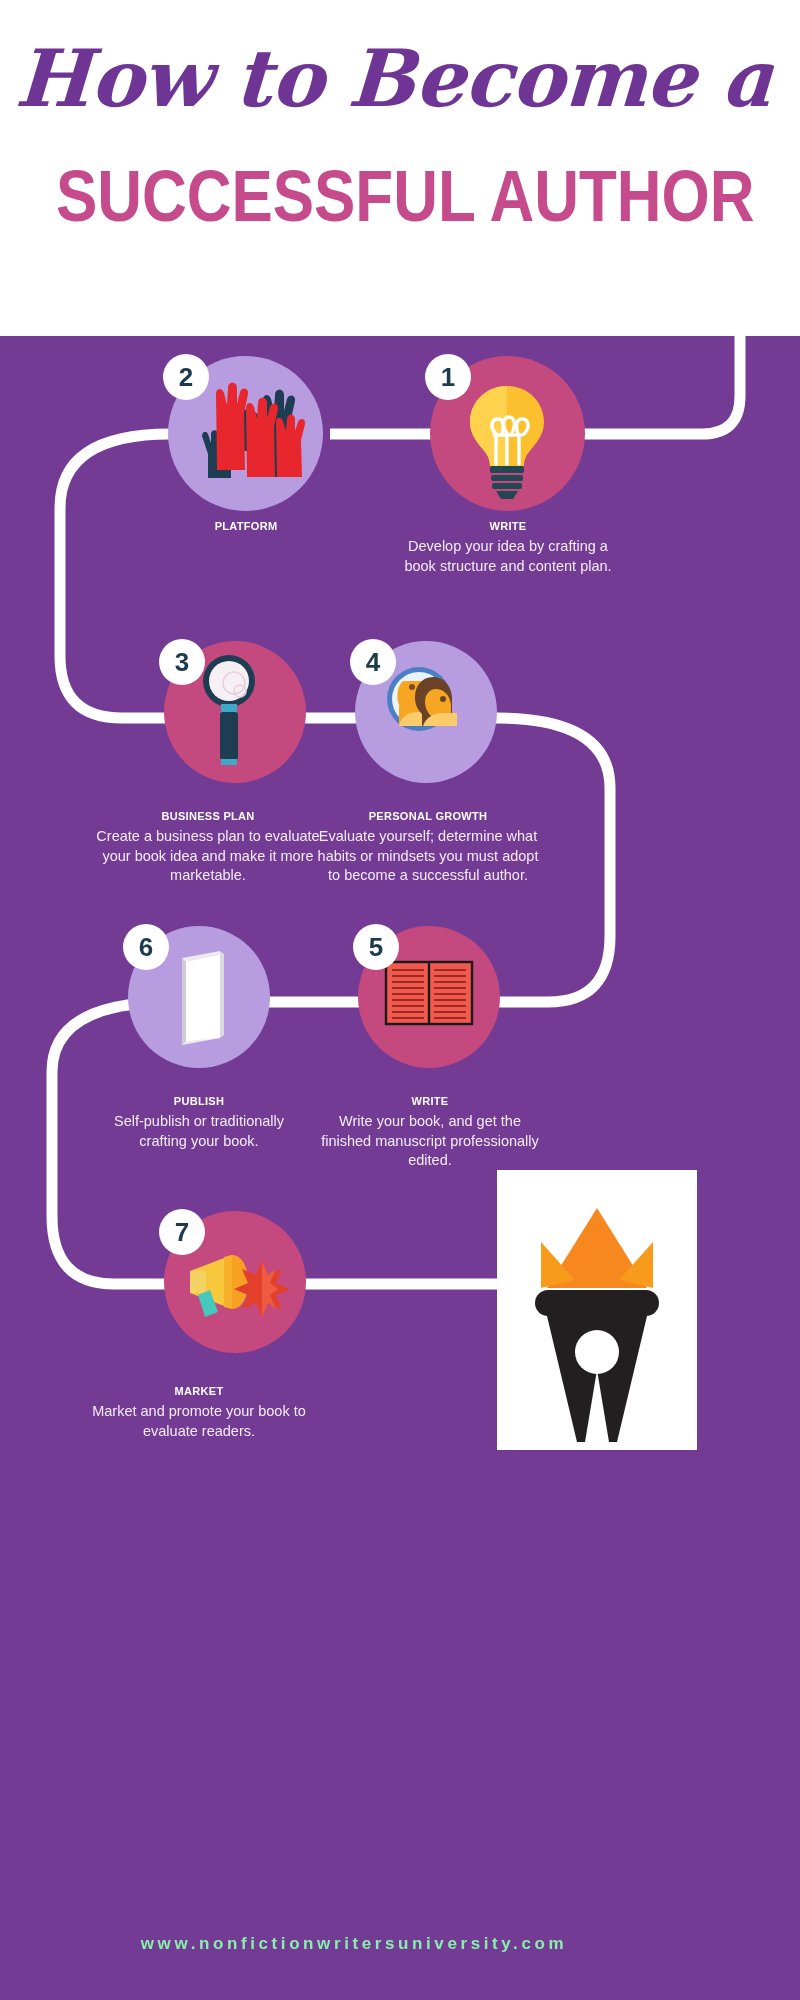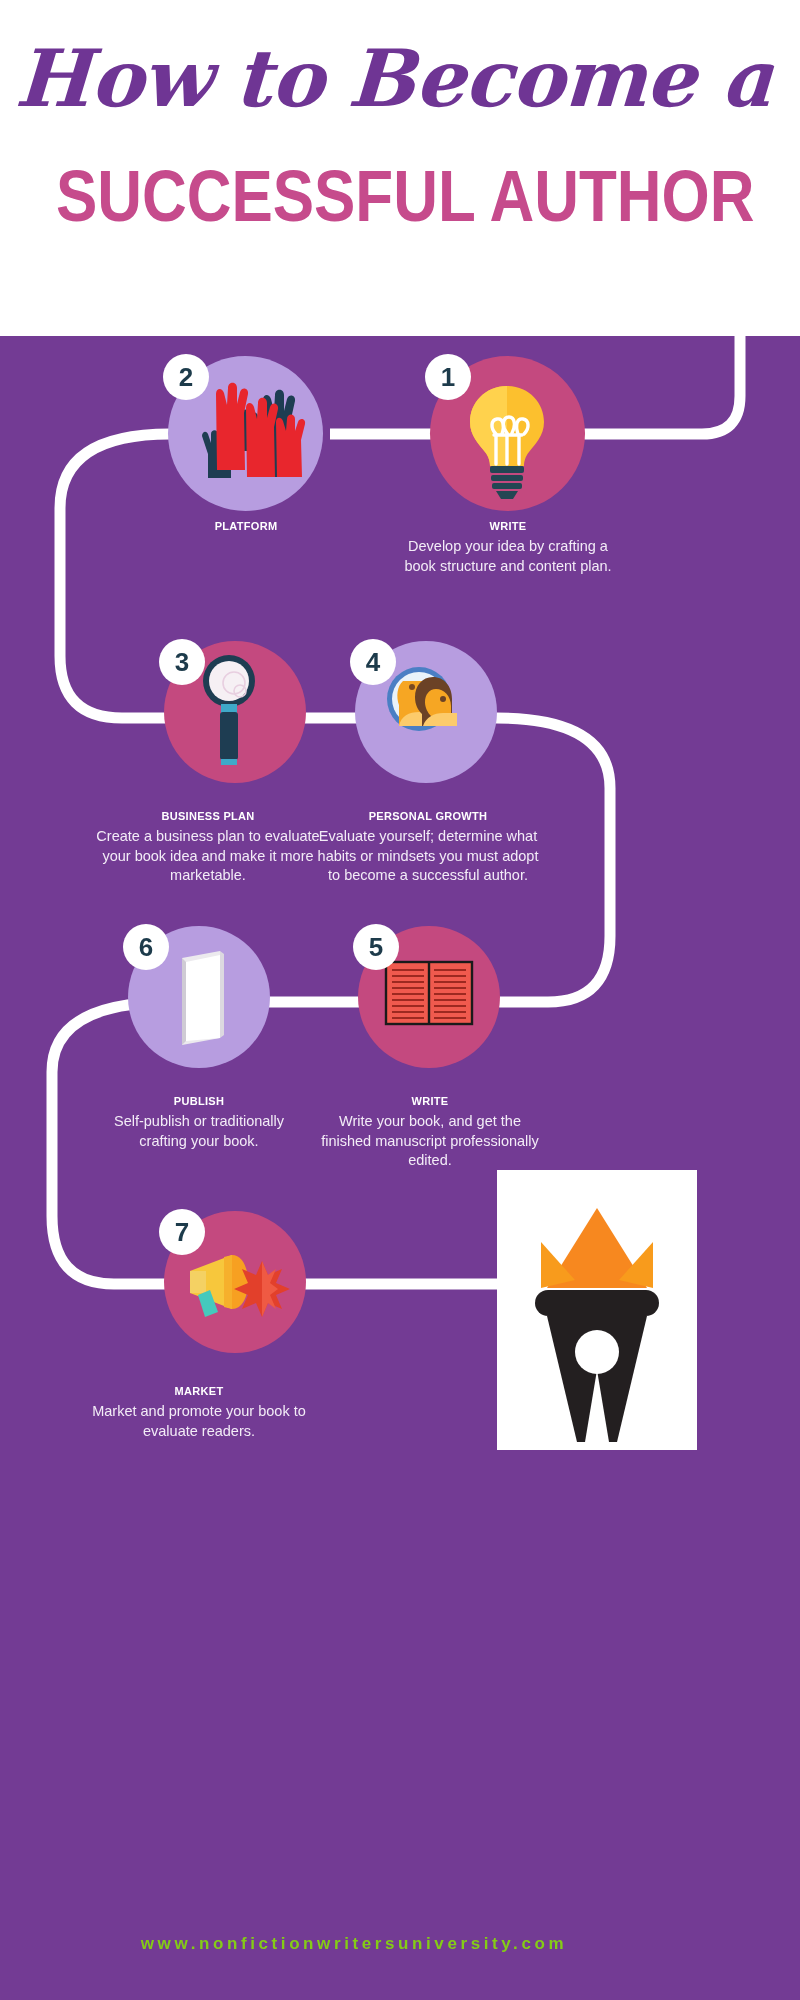--- a/index.html
+++ b/index.html
@@ -128,21 +128,21 @@
   
   .footer-url {
     position: absolute;
     left: 0;
     width: 708px;
     text-align: center;
     font-family: "Liberation Sans", sans-serif;
     font-weight: bold;
     font-size: 17px;
     letter-spacing: 3.6px;
-    color: #84cc16;
+    color: #86efac;
   }
 </style>
 </head>
 <body>
 
 <div id="page">
 
   <div class="header">
     <div class="title-script">How to Become a</div>
     <div class="title-bold">SUCCESSFUL AUTHOR</div>

